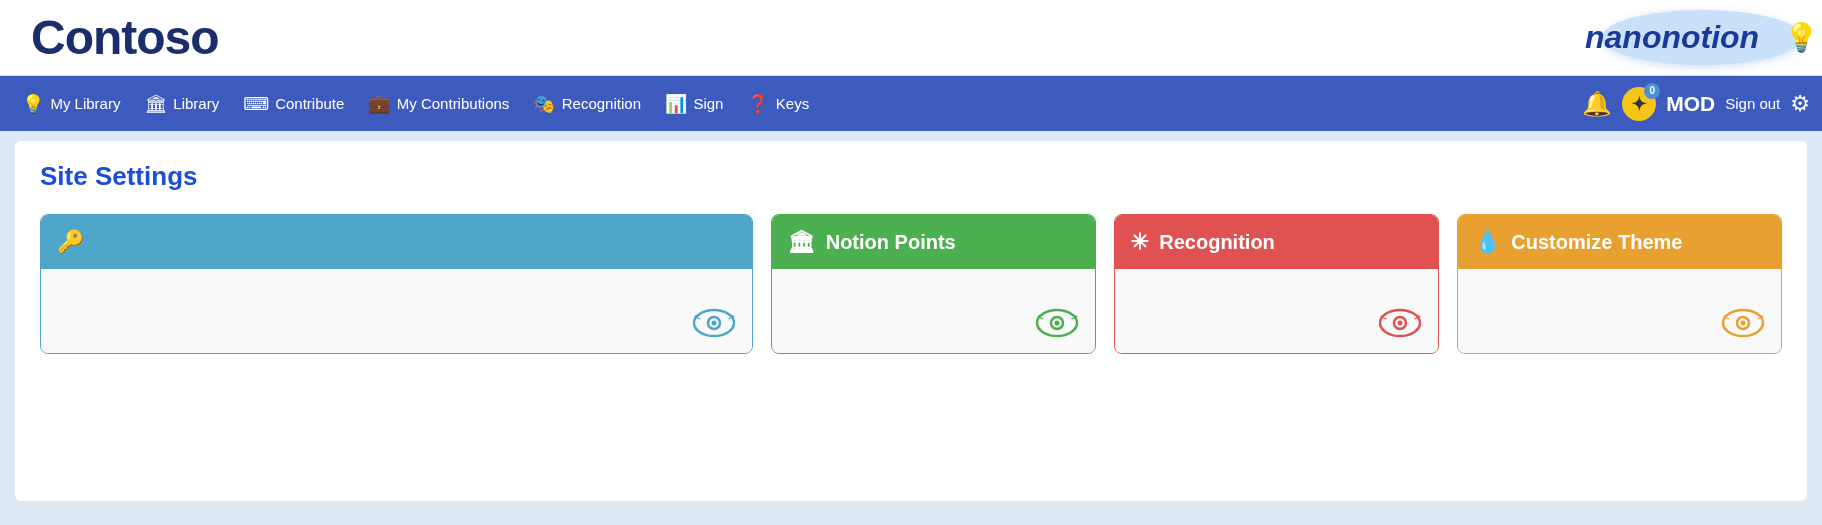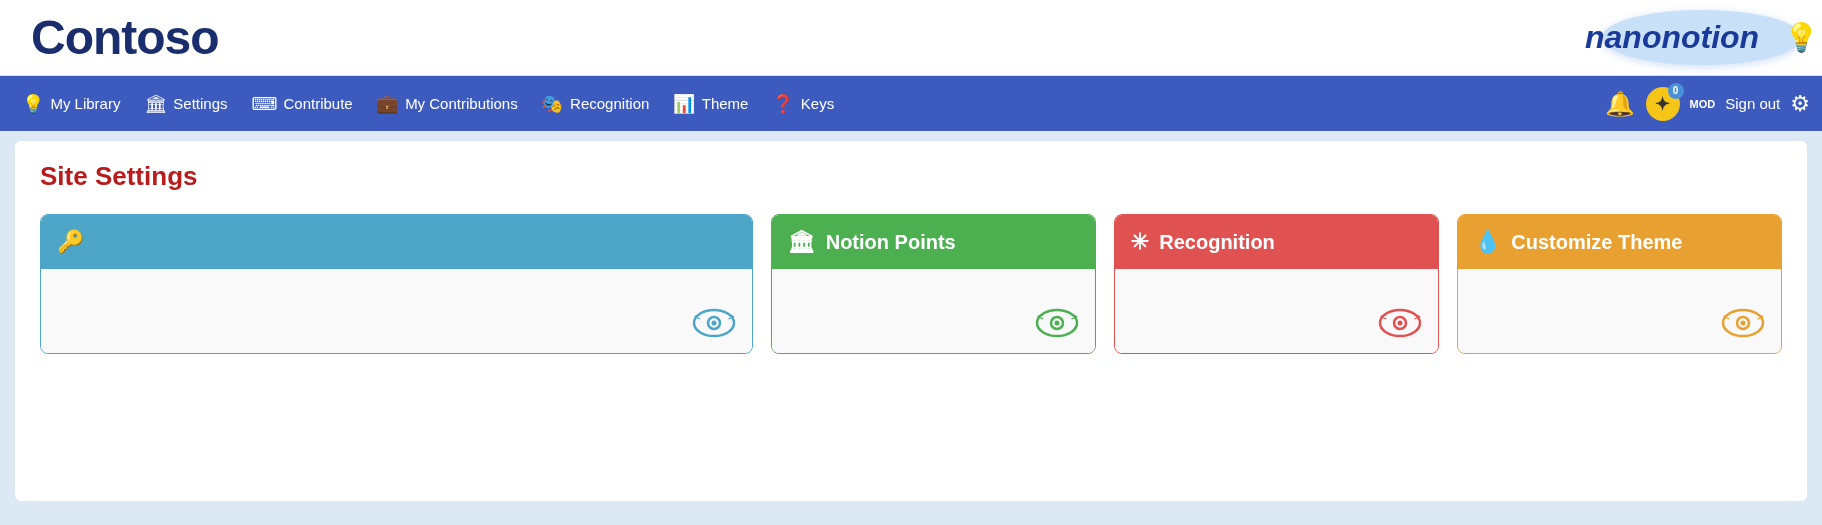--- a/index.html
+++ b/index.html
@@ -112,21 +112,21 @@
       color: #fff;
       border-radius: 50%;
       width: 16px;
       height: 16px;
       font-size: 10px;
       display: flex;
       align-items: center;
       justify-content: center;
     }
     .mod-label {
-      font-size: 11px;
+      font-size: 21px;
       font-weight: bold;
       color: #fff;
       cursor: pointer;
     }
     .signout-label {
       font-size: 15px;
       color: #ffffff;
       cursor: pointer;
     }
     .gear-icon {
@@ -138,21 +138,21 @@
     
     .main {
       background: #fff;
       margin: 10px 15px;
       border-radius: 6px;
       padding: 20px 25px 30px 25px;
       min-height: 360px;
     }
     .page-title {
       font-size: 26px;
-      color: #b91c1c;
+      color: #1d4ed8;
       font-weight: bold;
       margin-bottom: 22px;
     }
     .cards-row {
       display: flex;
       gap: 18px;
       align-items: flex-start;
     }
     
     .card {
@@ -213,37 +213,37 @@
 <nav class="navbar">
   <div class="nav-left">
 
     <div id="nav-items-container" style="display:flex;align-items:center;gap:4px;">
         <div class="nav-item">
           <span class="nav-icon">💡</span>
           <span>My Library</span>
         </div>
         <div class="nav-item">
           <span class="nav-icon">🏛</span>
-          <span>Settings</span>
+          <span>Library</span>
         </div>
         <div class="nav-item">
           <span class="nav-icon">⌨</span>
           <span>Contribute</span>
         </div>
         <div class="nav-item">
           <span class="nav-icon">💼</span>
           <span>My Contributions</span>
         </div>
         <div class="nav-item">
           <span class="nav-icon">🎭</span>
           <span>Recognition</span>
         </div>
         <div class="nav-item">
           <span class="nav-icon">📊</span>
-          <span>Theme</span>
+          <span>Sign</span>
         </div>
         <div class="nav-item">
           <span class="nav-icon">❓</span>
           <span>Keys</span>
         </div>
       </div>
   </div>
   <div class="nav-right">
     <span class="bell-icon">🔔</span>
     <div class="points-badge">

